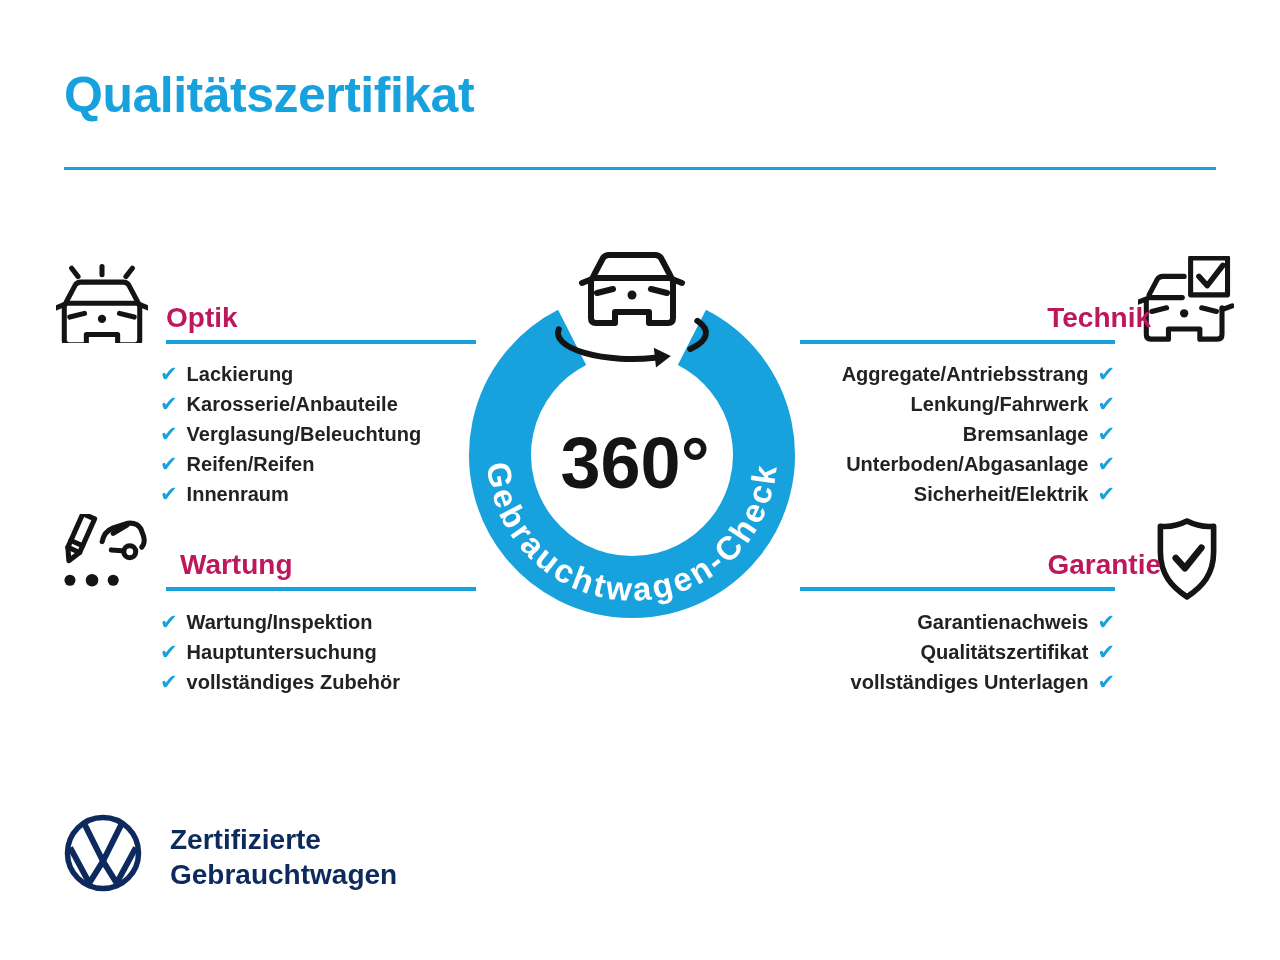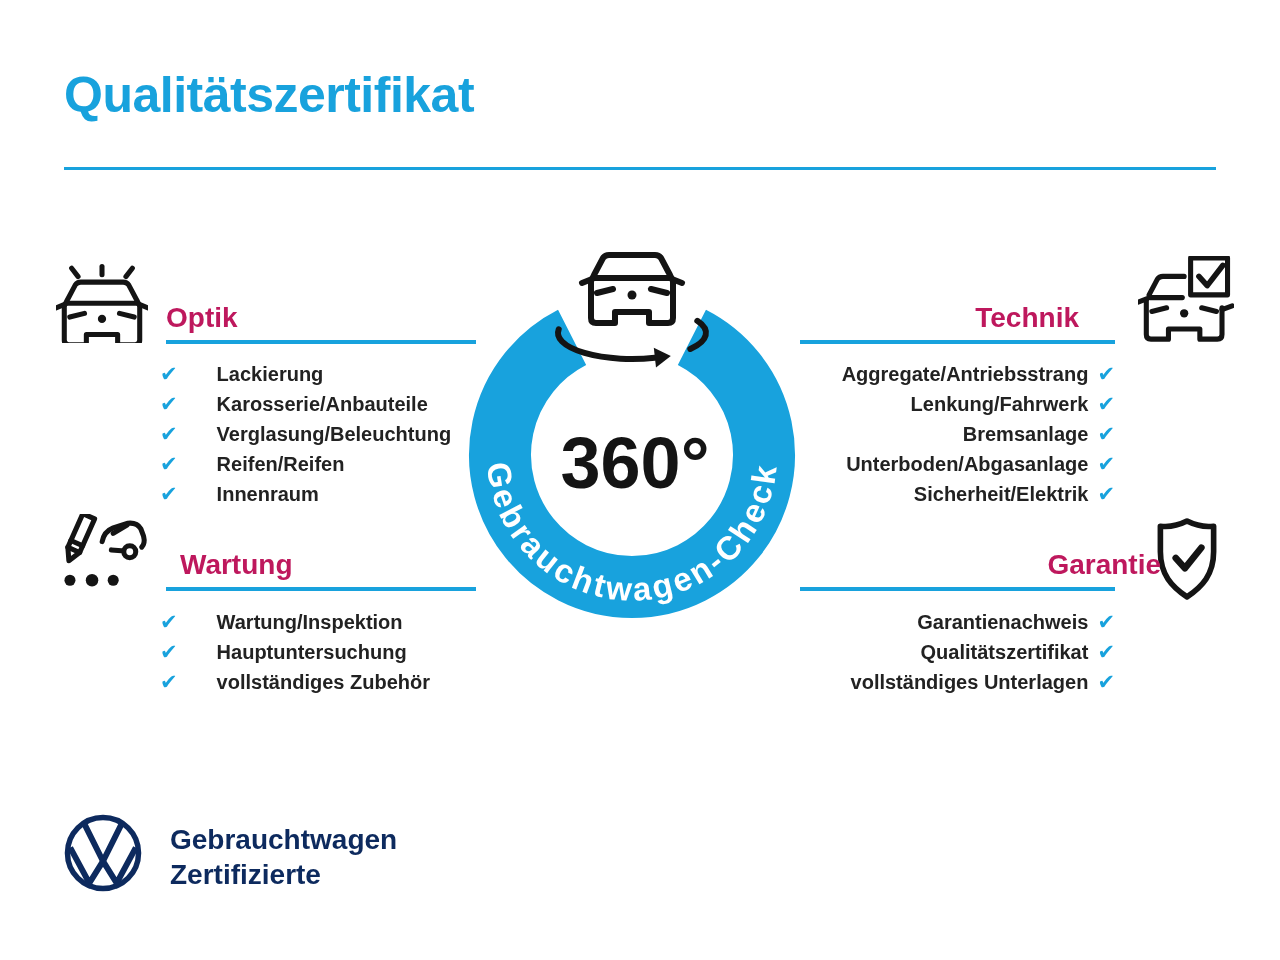--- a/index.html
+++ b/index.html
@@ -17,21 +17,21 @@
   .section-underline{height:4px;background:#18a2dd;}
   .check-list{display:flex;flex-direction:column;}
   .check-row{height:30px;display:flex;align-items:center;}
   .check-list[data-side="right"] .check-row{justify-content:flex-end;}
   .check{
     font-family:"DejaVu Sans", sans-serif;font-size:21px;line-height:1;
     color:#18a2dd;font-weight:bold;
   }
   .check-list[data-side="left"] .check{margin-right:9px;}
   .check-list[data-side="right"] .check{margin-left:9px;}
-  .check-label{font-size:20px;font-weight:bold;color:#222222;margin-left:30px;}
+  .check-label{font-size:20px;font-weight:bold;color:#222222;}
   .align-right{text-align:right;}
   svg.icon{display:block;}
   svg text{font-family:"Liberation Sans", sans-serif;}
   .badge-360{font-size:72px;font-weight:bold;fill:#141414;}
   .ring-label{font-size:33px;font-weight:bold;fill:#ffffff;letter-spacing:3px;}
   .footer-brand{
     font-size:28px;font-weight:bold;color:#0d2a5e;line-height:35px;
   }
 </style>
 </head>
@@ -86,21 +86,21 @@
     <path d="M 0,30 L 10,26"></path>
     <path d="M 9,28 L 9,65 Q 9,70 14,70 L 33,70 L 33,59 L 67,59 L 67,70 L 86,70 Q 91,70 91,65 L 91,36"></path>
     <path d="M 91,38 L 102,34"></path>
     <path d="M 15,40 L 31,36"></path>
       <path d="M 69,36 L 85,40"></path>
     <rect x="57" y="-18" width="40" height="40" fill="#ffffff"></rect>
     <path d="M 66,2 L 75,12 L 92,-10" stroke-width="6"></path>
   </g>
   <circle cx="50" cy="42" r="4.5" fill="#141414"></circle>
 </svg>
-<div class="abs section-title align-right" style="left:764px;top:301px;width:315px;">Technik</div>
+<div class="abs section-title align-right" style="left:836px;top:301px;width:315px;">Technik</div>
 <div class="abs section-underline" style="left:800px;top:340px;width:315px;"></div>
 <div class="abs check-list" style="left:700px;top:359px;width:415px;" data-side="right">
     <div class="check-row">
       <span class="check-label">Aggregate/Antriebsstrang</span>
       <span class="check">✔</span>
     </div>
     <div class="check-row">
       <span class="check-label">Lenkung/Fahrwerk</span>
       <span class="check">✔</span>
     </div>
@@ -208,15 +208,15 @@
 </svg>
 
 <svg class="abs" style="left:62px;top:812px;" width="82" height="82" viewBox="-45 -45 90 90">
   <g fill="none" stroke="#0d2a5e">
     <circle cx="0" cy="0" r="39" stroke-width="6"></circle>
     <path d="M -21,-33 L 0,9 L 21,-33" stroke-width="6.5"></path>
     <path d="M -36,-6 L -15,33 L 0,9 L 15,33 L 36,-6" stroke-width="6.5"></path>
   </g>
 </svg>
 <div class="abs footer-brand" style="left:170px;top:822px;">
+  <div>Zertifizierte</div>
   <div>Gebrauchtwagen</div>
-  <div>Zertifizierte</div>
 </div>
 
 </body></html>

